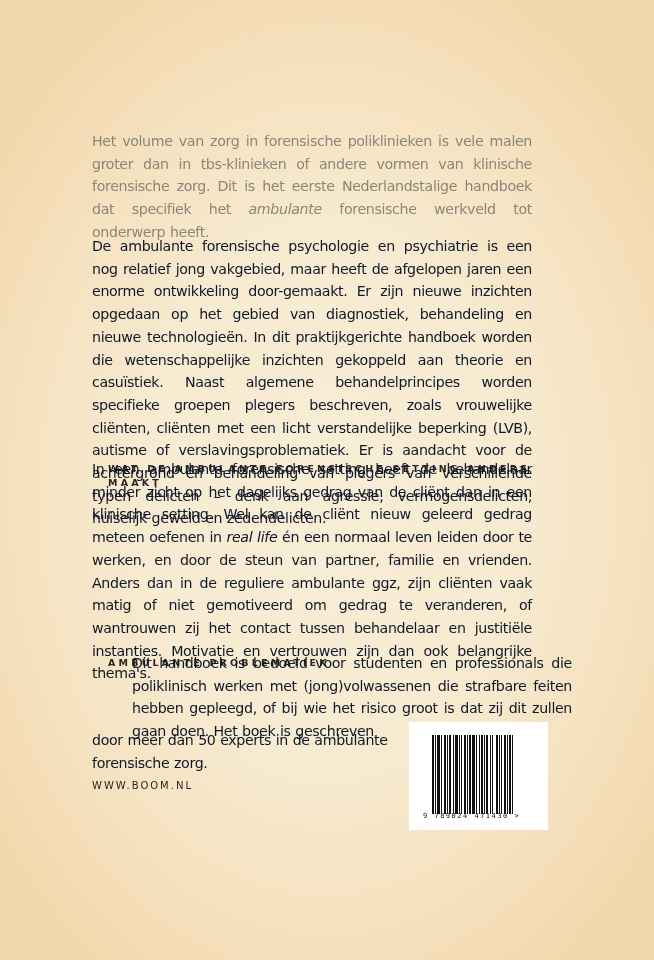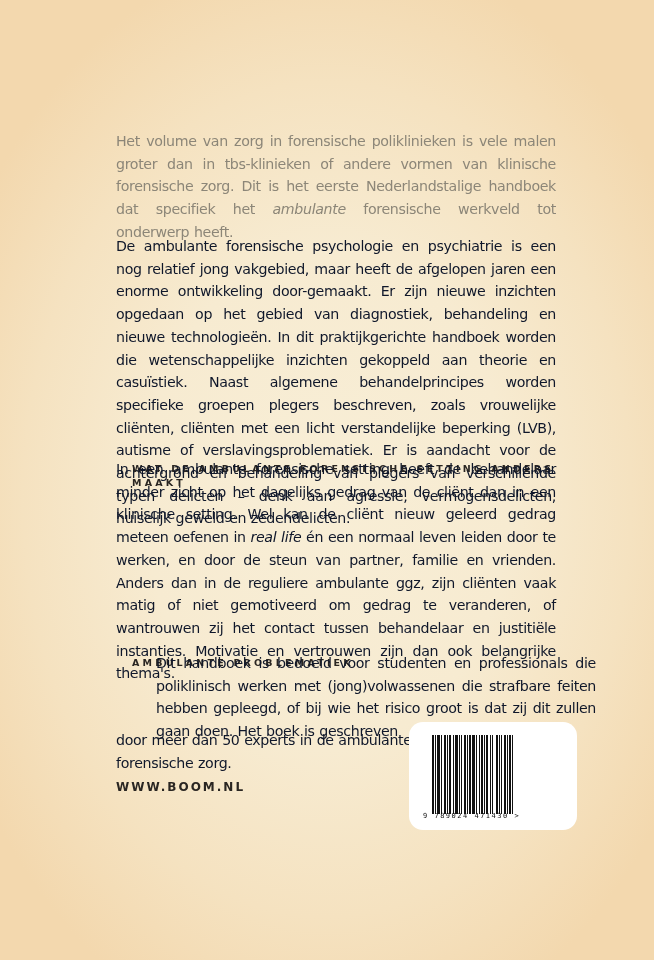--- a/index.html
+++ b/index.html
@@ -1,35 +1,35 @@
 <!DOCTYPE html>
 <html><head>
 <meta charset="utf-8">
 <style>
   html, body { margin:0; padding:0; }
   body {
     width:654px; height:960px; overflow:hidden; position:relative;
     background: radial-gradient(ellipse 62% 58% at 50% 52%, #f8eed6 0%, #f7ebd1 45%, #f5e2c0 75%, #f3d8ae 100%);
     font-family: "DejaVu Sans", sans-serif;
   }
-  .col { position:absolute; left:116px; width:440px; }
+  .col { position:absolute; left:92px; width:440px; }
   .p { margin:0; font-size:14.2px; line-height:22.7px; text-align:justify; letter-spacing:-0.35px; word-spacing:0.5px; }
   .intro { color:#8c8678; }
   .body { color:#0f172a; }
   .head { font-size:9.5px; letter-spacing:3.2px; color:#2a2622; margin:16px; line-height:14px; }
   .last-left { text-align:left; }
   #intro { top:130px; }
   #para1 { top:235px; }
   #sec1-h { top:446px; }
   #sec1-p { top:458px; }
   #sec2-h { top:640px; }
   #sec2-p { top:652px;margin-left:40px; }
   #sec2-p2 { top:720px; width:300px;margin-top:9px; }
-  #url { top:780px; font-size:12px; letter-spacing:2px; color:#2a2622;font-weight:bold; }
-  .barcode-box { position:absolute; left:409px; top:722px; width:168px; height:108px; background:#ffffff;border-radius:14px; }
+  #url { top:780px; font-size:10px; letter-spacing:2px; color:#2a2622; }
+  .barcode-box { position:absolute; left:409px; top:722px; width:139px; height:108px; background:#ffffff; }
   .bars { position:absolute; left:23px; top:13px; width:99px; height:79px; display:flex; align-items:stretch; }
   .bars span { display:block; height:100%; }
   .digits { position:absolute; left:14px; top:90px; font-family:"DejaVu Sans Mono", monospace; font-size:7px; letter-spacing:1.5px; color:#111; white-space:nowrap; }
   em { font-style:italic; }
 </style>
 </head>
 <body>
 
 <div class="col p intro" id="intro" style="text-align:justify;">
   <span>Het volume van zorg in forensische poliklinieken is vele malen groter dan</span>

